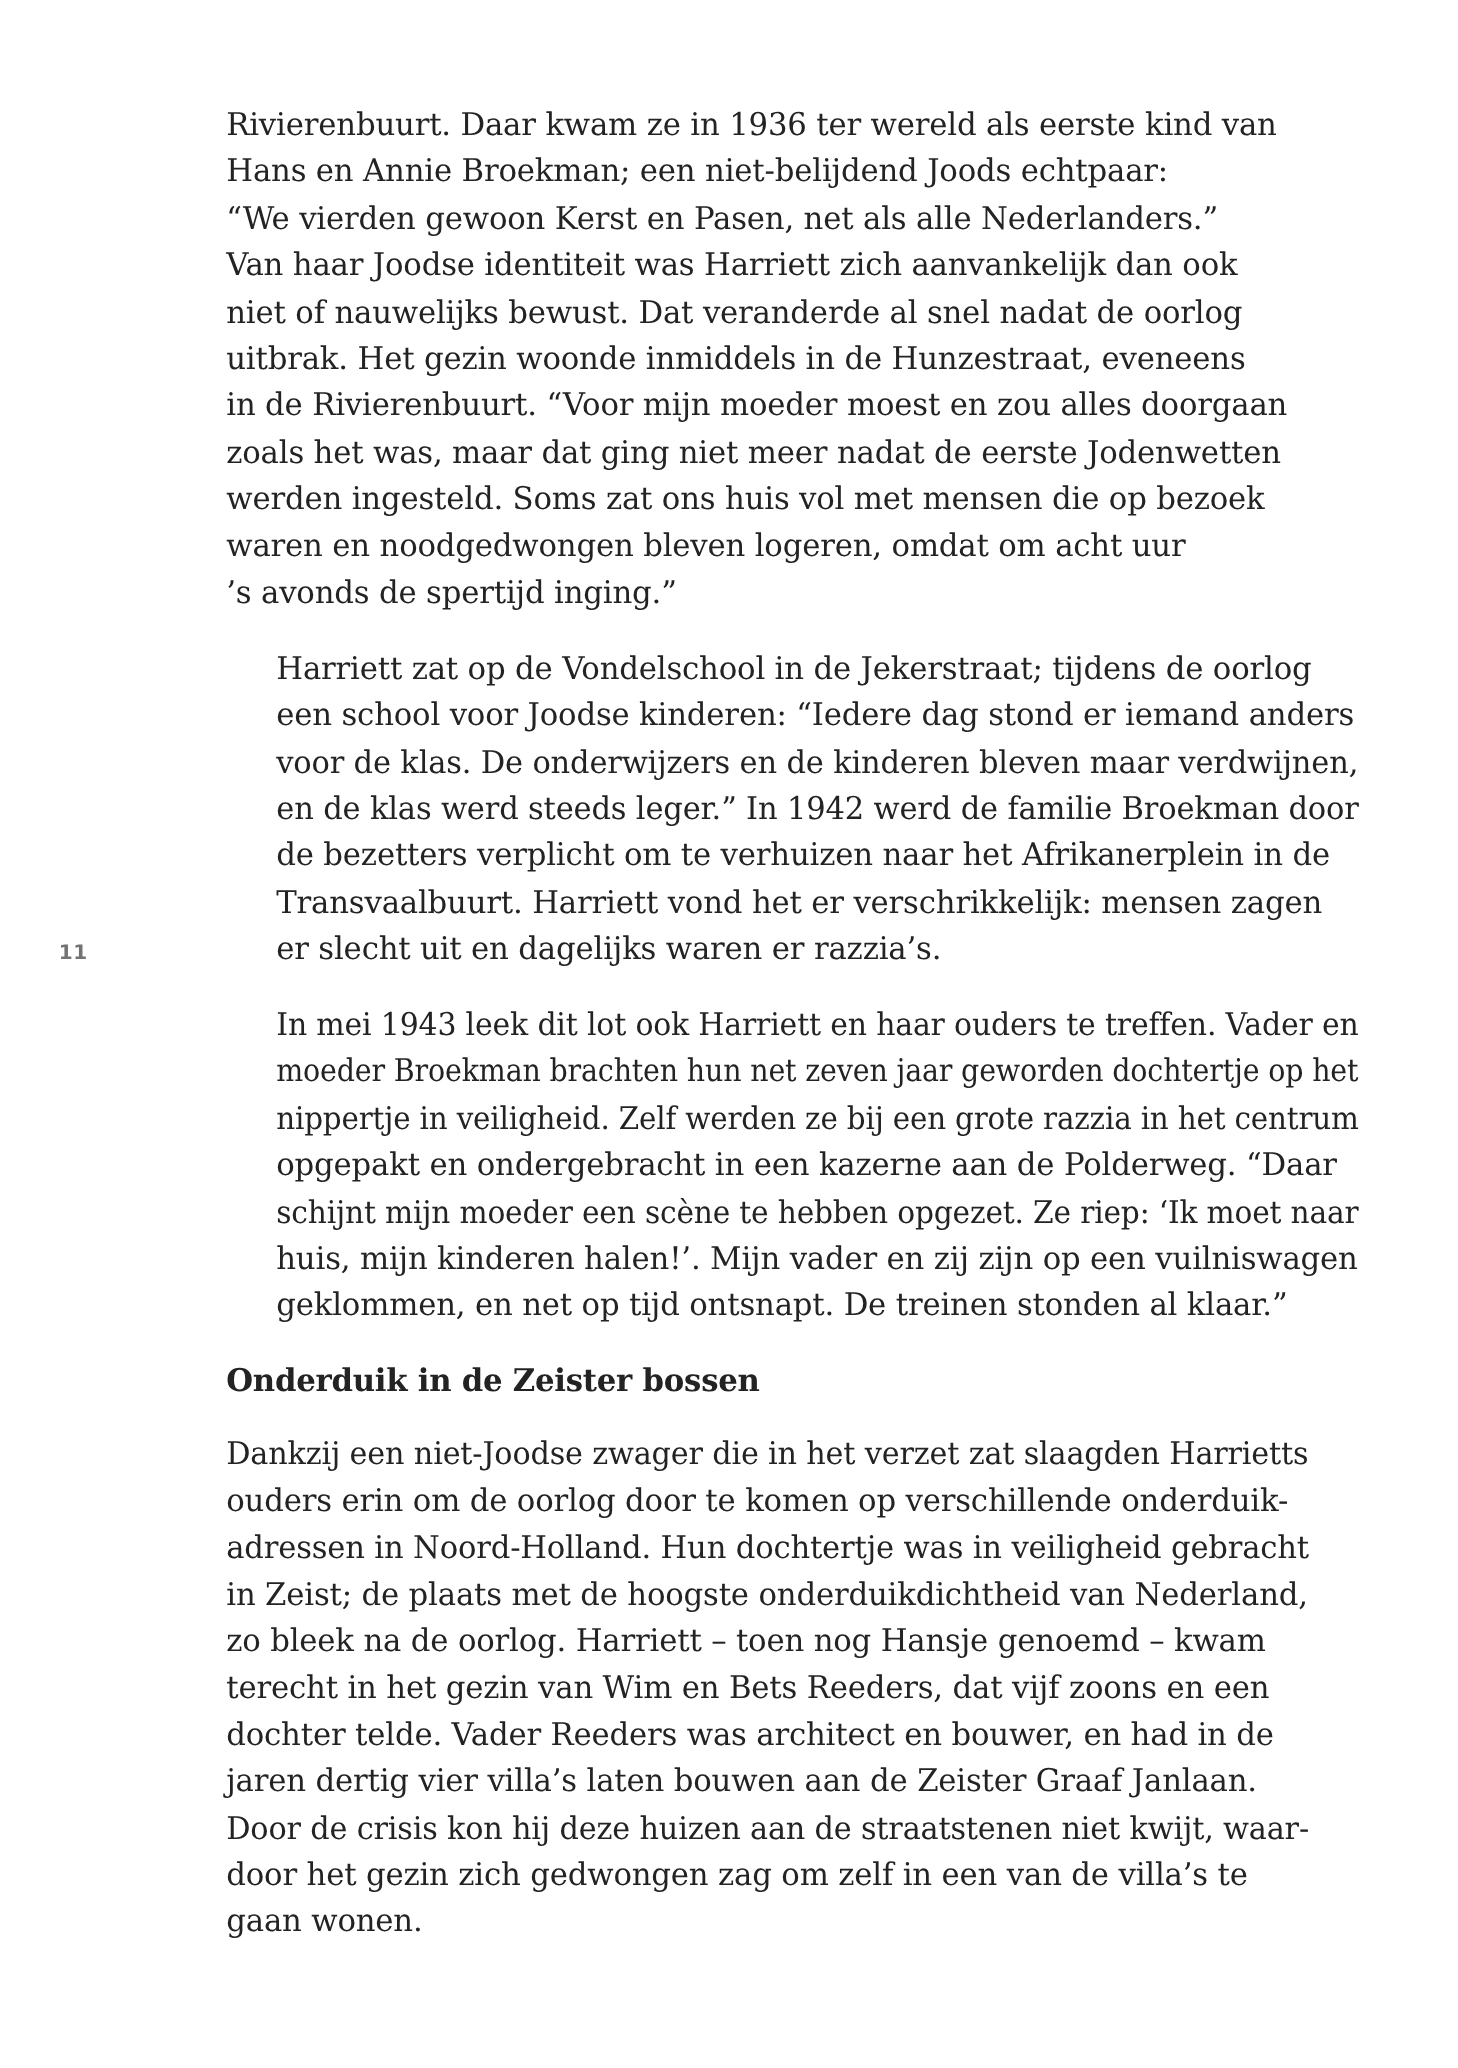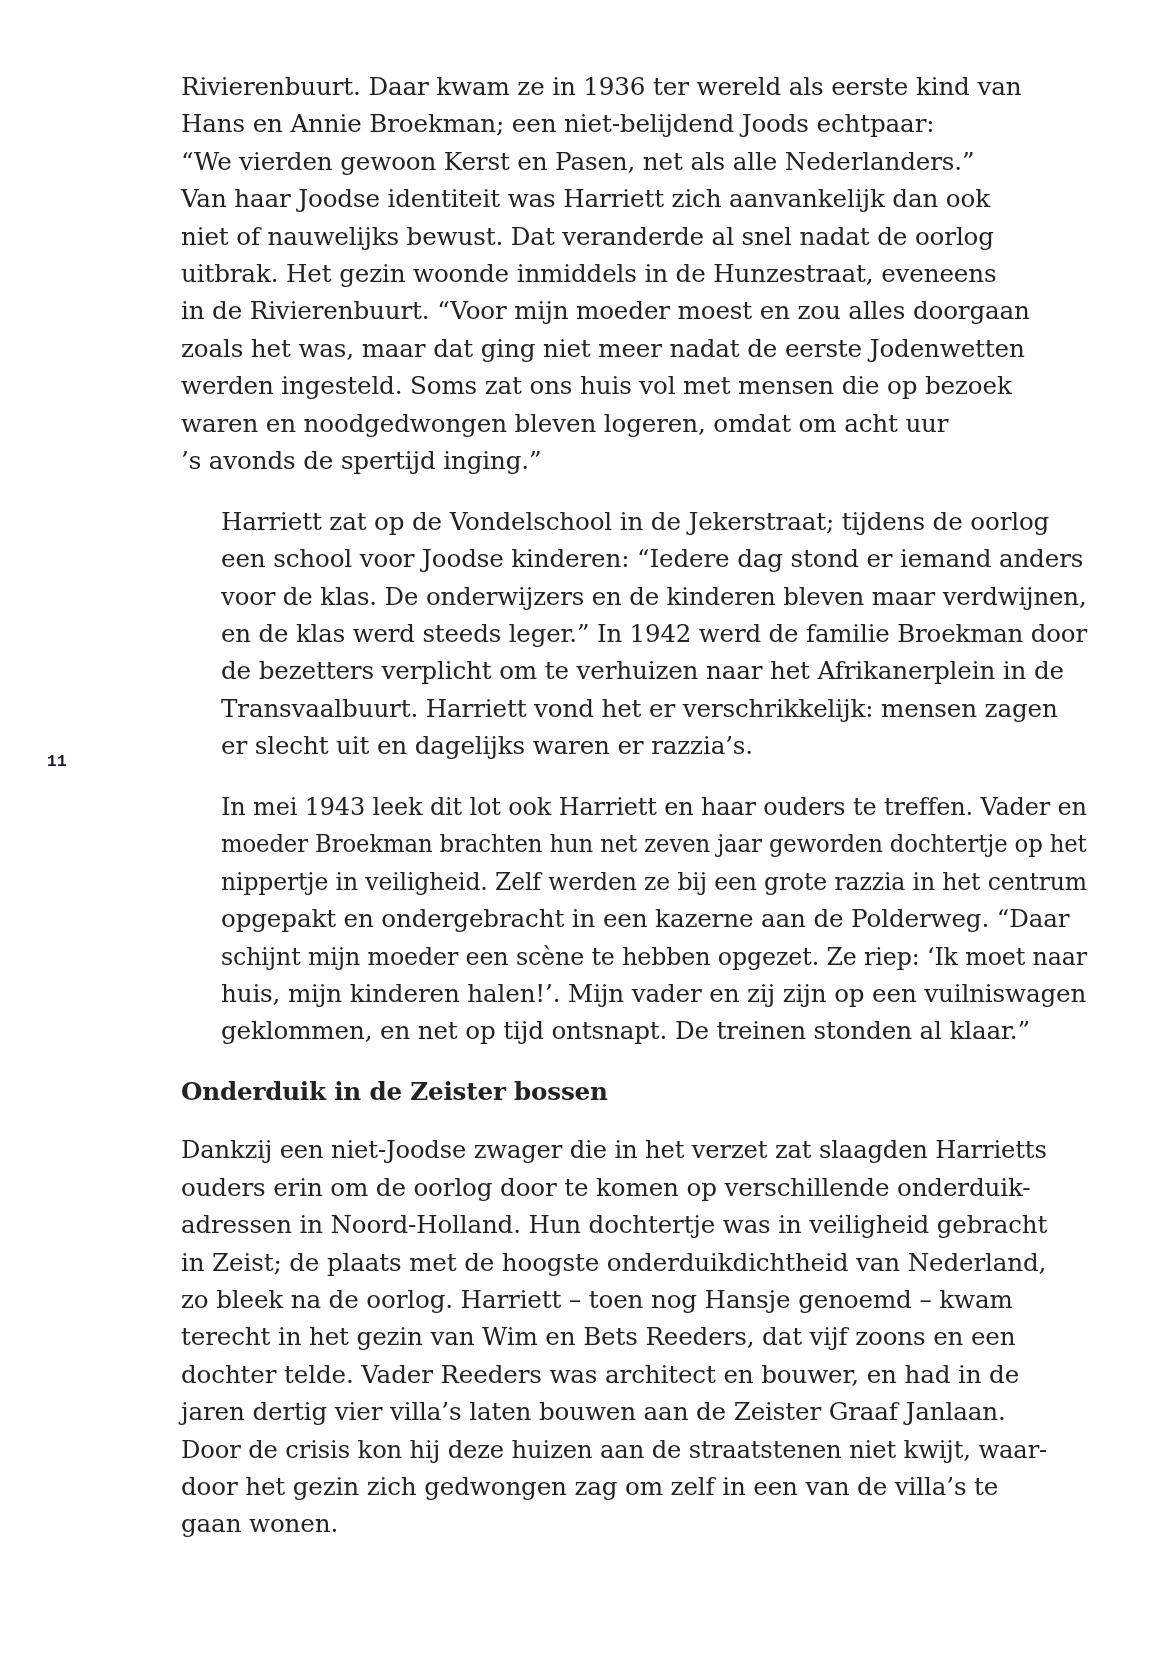--- a/index.html
+++ b/index.html
@@ -18,21 +18,21 @@
   .page {
     position: absolute;
     left: 0;
     top: 0;
     width: 1166px;
     height: 1654px;
   }
   .text-column {
     position: absolute;
     left: 181px;
-    top: 68px;
+    top: 81px;
     width: 880px;
   }
   .paragraph {
     margin: 0;
   }
   .paragraph + .paragraph {
     margin-top: 23.5px;
     margin-left: 40px;
   }
   .line {
@@ -66,21 +66,21 @@
     line-height: 20px;
     color: #c8102e;
     letter-spacing: 0.5px;
   }
 </style>
 </head>
 <body>
 
 <div class="page">
 
-  <div class="page-number" style="color: #0f172a; font-family: Liberation Mono, monospace;">11</div>
+  <div class="page-number" style="color: #737373;">11</div>
 
   <div class="text-column">
 
     <p class="paragraph">
       <span class="line" style="transform-origin: left center; transform: scaleX(0.9841);">Rivierenbuurt. Daar kwam ze in 1936 ter wereld als eerste kind van</span>
       <span class="line" style="transform-origin: left center; transform: scaleX(0.9841);">Hans en Annie Broekman; een niet-belijdend Joods echtpaar:</span>
       <span class="line" style="transform-origin: left center; transform: scaleX(0.9841);">“We vierden gewoon Kerst en Pasen, net als alle Nederlanders.”</span>
       <span class="line" style="transform-origin: left center; transform: scaleX(0.9841);">Van haar Joodse identiteit was Harriett zich aanvankelijk dan ook</span>
       <span class="line" style="transform-origin: left center; transform: scaleX(0.9841);">niet of nauwelijks bewust. Dat veranderde al snel nadat de oorlog</span>
       <span class="line" style="transform-origin: left center; transform: scaleX(0.9841);">uitbrak. Het gezin woonde inmiddels in de Hunzestraat, eveneens</span>

